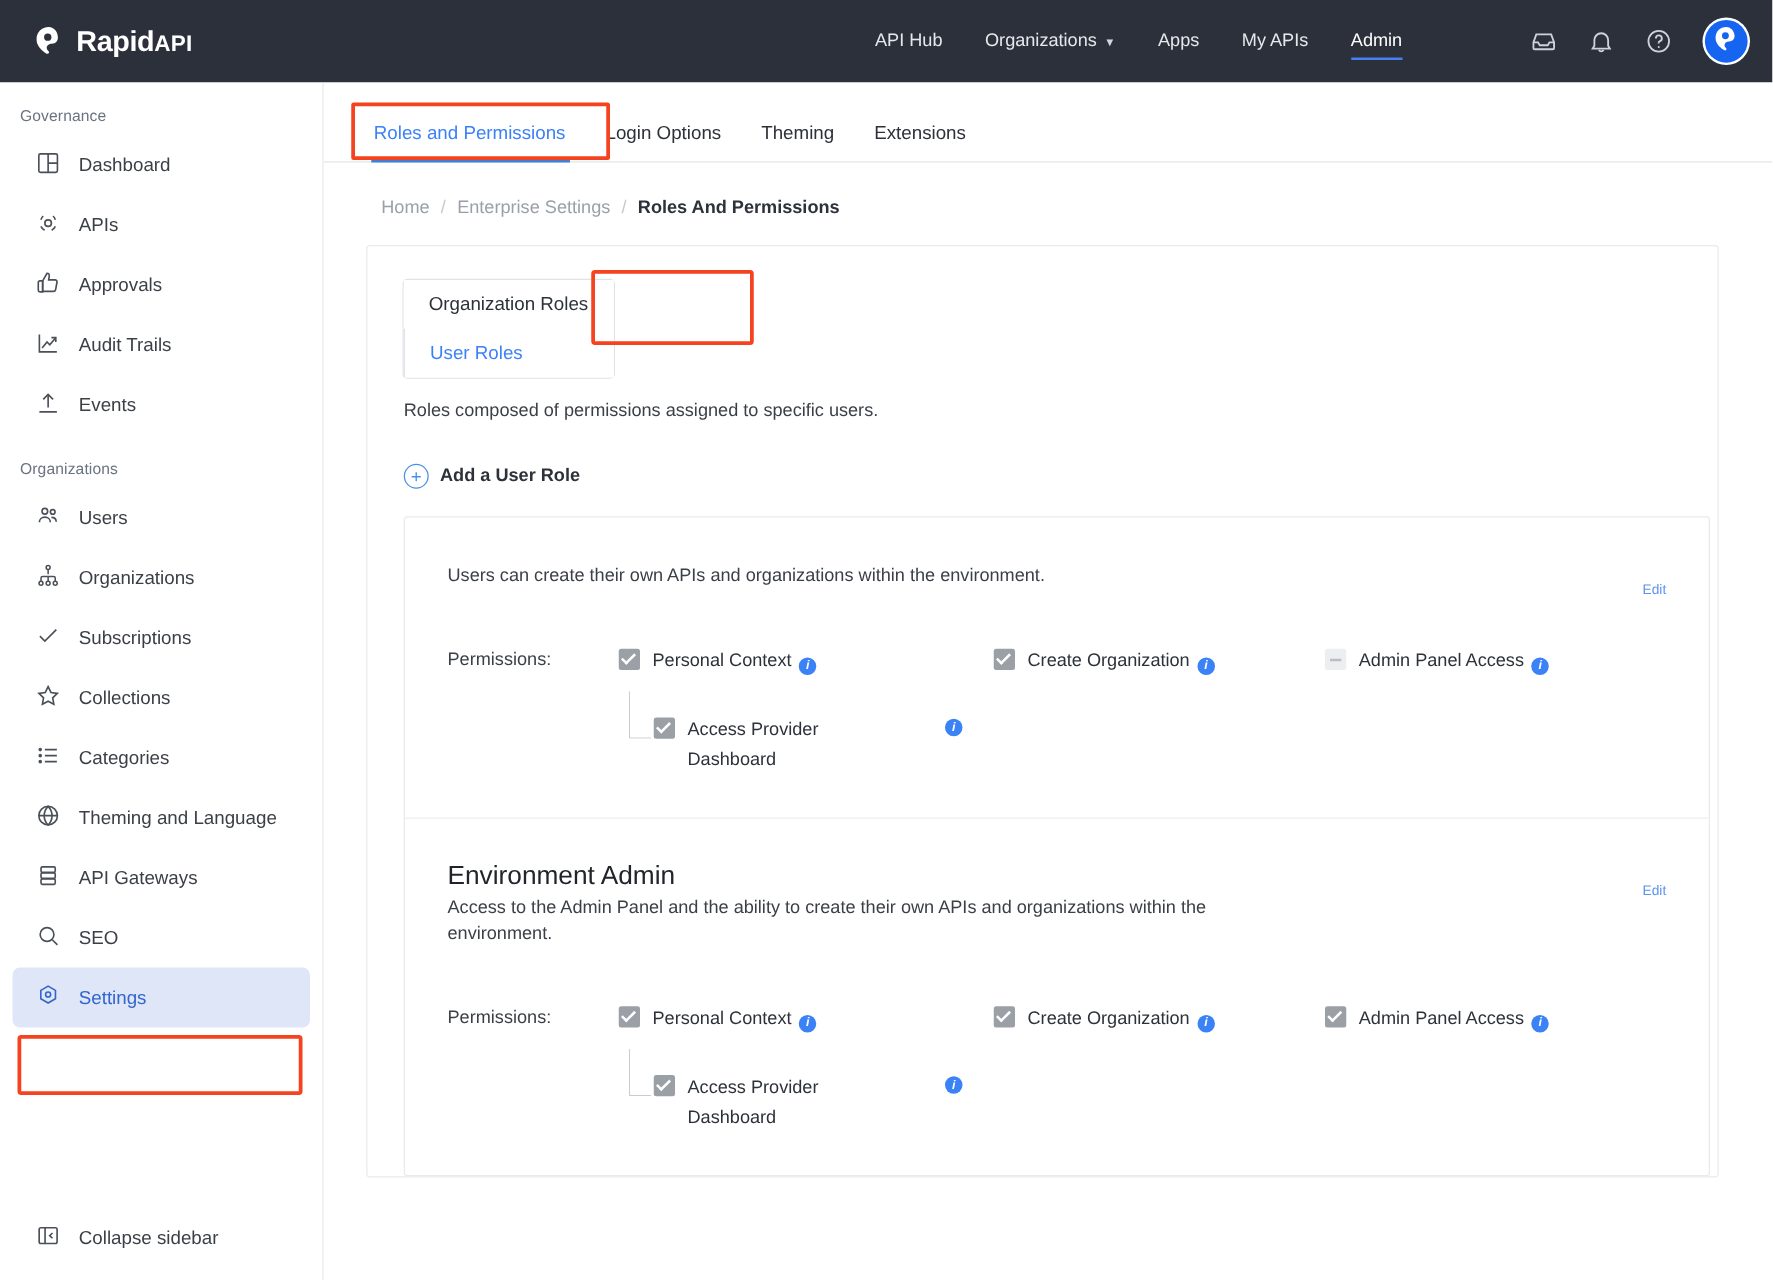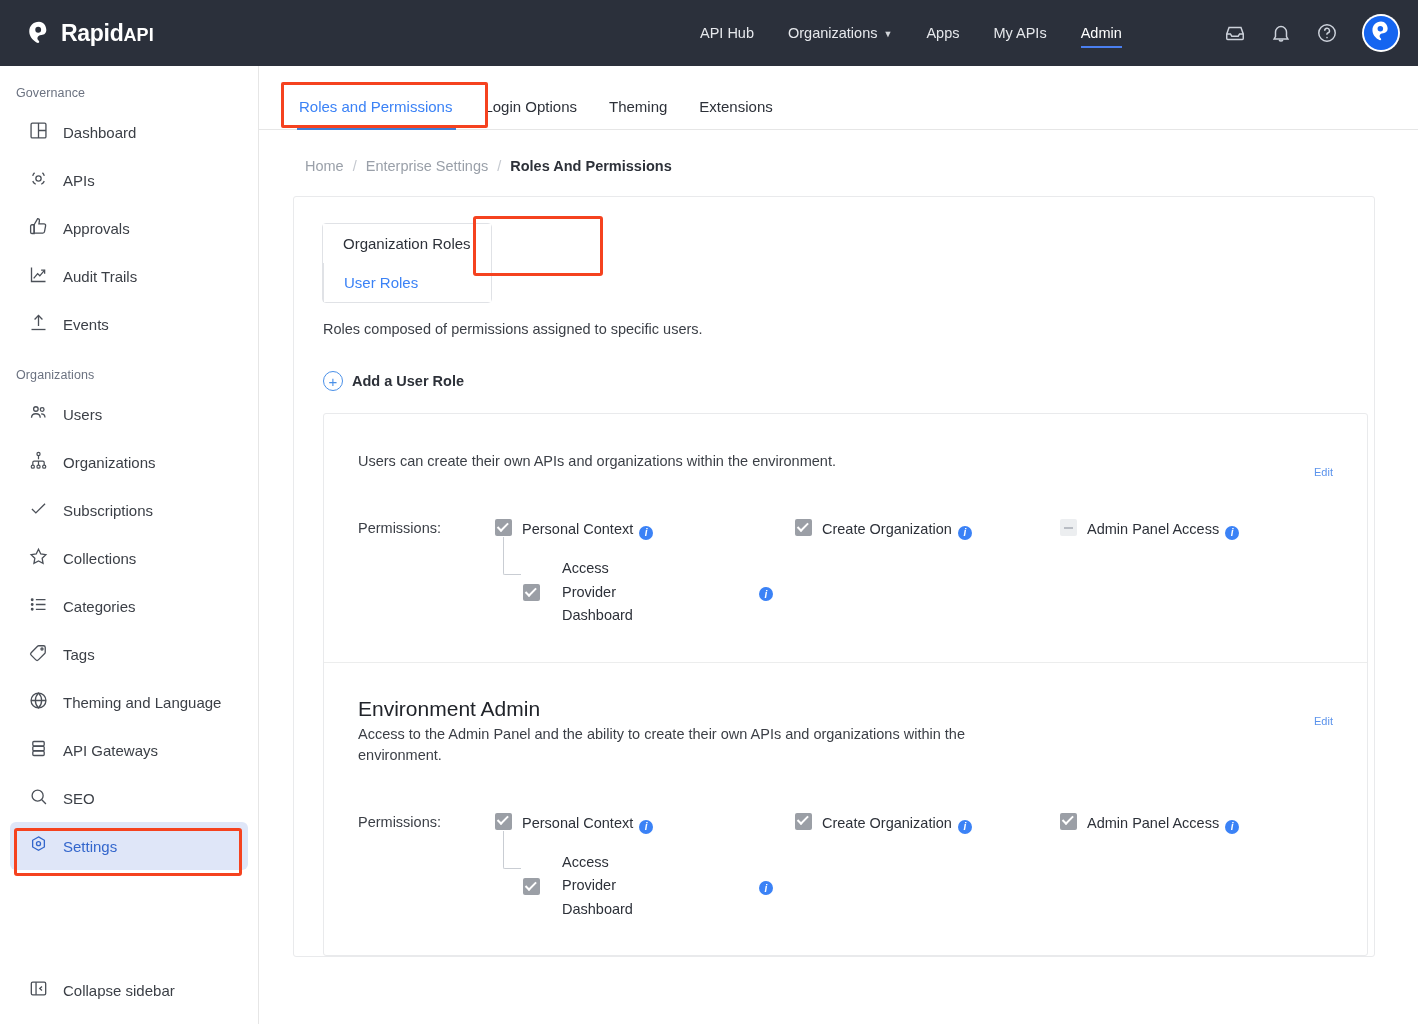--- a/index.html
+++ b/index.html
@@ -205,22 +205,22 @@
   }
   .cbx .dash { width: 9px; height: 2px; background: #b9bdc4; }
   .perm-text { font-size: 14.5px; color: #2d3139; line-height: 1.6; }
   .info {
     display: inline-flex; width: 14px; height: 14px; border-radius: 50%;
     background: #3b82f6; color: #fff; font-size: 10px; font-weight: 700;
     align-items: center; justify-content: center; font-style: italic;
     margin-left: 6px; transform: translateY(2px); cursor: pointer; flex:none;
   }
   .sub-perm {
-    display: flex; align-items: center; gap: 22px;
-    margin-top: 16px; margin-left: 28px; position: relative; width: 250px;
+    display: flex; align-items: flex-start; gap: 10px;
+    margin-top: 32px; margin-left: 28px; position: relative; width: 250px;
   }
   .tree-line {
     position: absolute; left: -20px; top: -20px; width: 18px; height: 38px;
     border-left: 1px solid #c9cdd3; border-bottom: 1px solid #c9cdd3;
     border-bottom-left-radius: 2px;
   }
   .sub-text { font-size: 14.5px; color: #2d3139; line-height: 1.62; width: 120px; }
   .sub-info { margin-left: 76px; }
 </style>
 </head>
@@ -366,27 +366,20 @@
       <span><svg viewBox="0 0 24 24" fill="none" stroke="currentColor" stroke-width="1.5">
             <path d="M9 6.5h11M9 12h11M9 17.5h11"></path>
             <circle cx="4.8" cy="6.5" r=".9" fill="currentColor"></circle>
             <circle cx="4.8" cy="12" r=".9" fill="currentColor"></circle>
             <circle cx="4.8" cy="17.5" r=".9" fill="currentColor"></circle>
           </svg></span>
       <span>Categories</span>
     </div>
     <div class="side-item">
       <span><svg viewBox="0 0 24 24" fill="none" stroke="currentColor" stroke-width="1.5">
-            <path d="M3.6 12.2l7.3-7.3a2 2 0 0 1 1.4-.6h5.4a2 2 0 0 1 2 2v5.4a2 2 0 0 1-.6 1.4l-7.3 7.3a2 2 0 0 1-2.8 0L3.6 15a2 2 0 0 1 0-2.8z"></path>
-            <circle cx="16" cy="8" r="1.2"></circle>
-          </svg></span>
-      <span>Tags</span>
-    </div>
-    <div class="side-item">
-      <span><svg viewBox="0 0 24 24" fill="none" stroke="currentColor" stroke-width="1.5">
             <circle cx="12" cy="12" r="8.5"></circle>
             <path d="M3.5 12h17M12 3.5c2.4 2.4 3.6 5.4 3.6 8.5S14.4 18.1 12 20.5c-2.4-2.4-3.6-5.4-3.6-8.5S9.6 5.9 12 3.5z"></path>
           </svg></span>
       <span>Theming and Language</span>
     </div>
     <div class="side-item">
       <span><svg viewBox="0 0 24 24" fill="none" stroke="currentColor" stroke-width="1.5">
             <rect x="5.5" y="4" width="13" height="5" rx="1.2"></rect>
             <rect x="5.5" y="9.5" width="13" height="5" rx="1.2"></rect>
             <rect x="5.5" y="15" width="13" height="5" rx="1.2"></rect>

